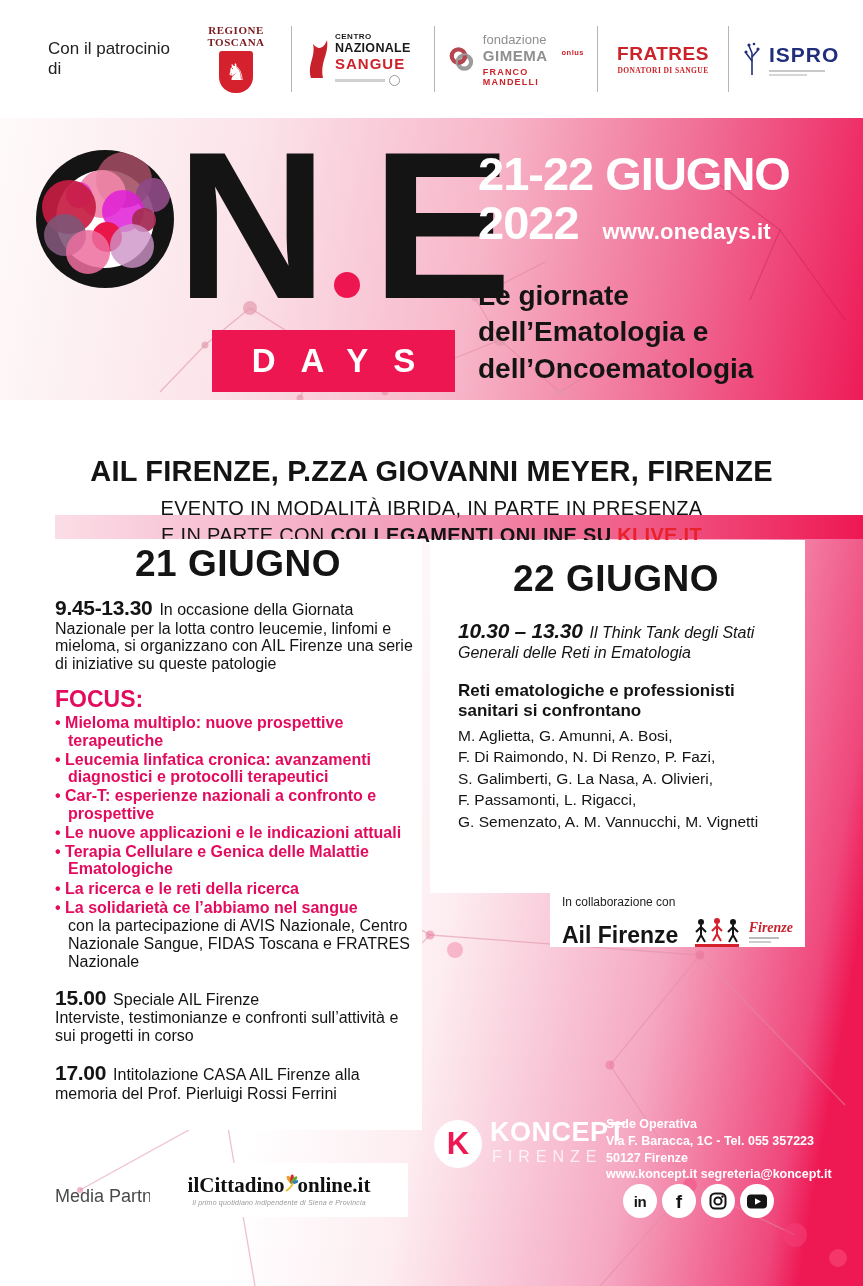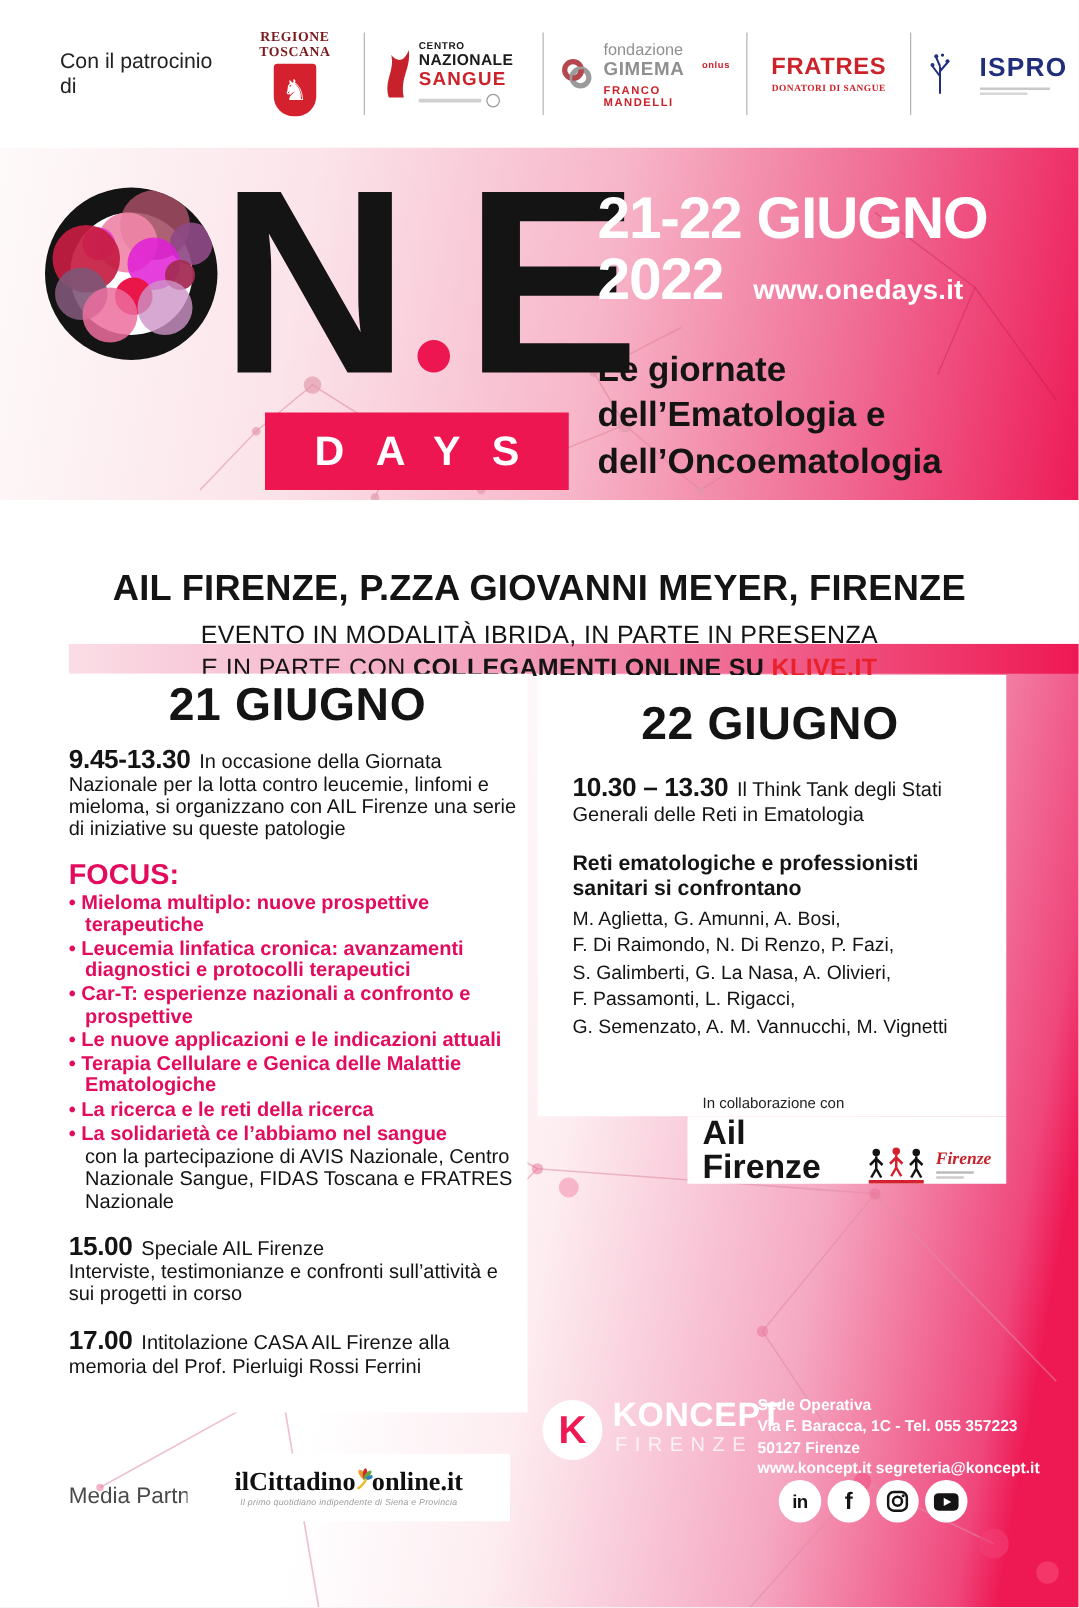--- a/index.html
+++ b/index.html
@@ -43,21 +43,21 @@
   .cns-line{width:50px;height:3px;background:#d0d0d0;}
   .cns-stamp{width:9px;height:9px;border:1px solid #9a9a9a;border-radius:50%;}
   .logo-gimema{display:flex;align-items:center;gap:8px;width:136px;}
   .gim-l1{font-size:13px;color:#8f8f8f;}
   .gim-l2{font-size:15px;font-weight:700;color:#8f8f8f;letter-spacing:.5px;}
   .gim-sup{font-size:7.5px;color:var(--logo_red,#cc2229);vertical-align:super;margin-left:14px;}
   .gim-l3{font-size:9px;font-weight:800;color:var(--logo_red,#cc2229);letter-spacing:1.2px;margin-top:3px;}
   .logo-fratres{width:104px;text-align:center;}
   .fra-name{font-size:19px;font-weight:800;color:var(--logo_red,#cc2229);letter-spacing:.5px;}
   .fra-tag{font-family:"Liberation Serif","DejaVu Serif",serif;font-size:7.5px;font-weight:700;color:var(--logo_red,#cc2229);letter-spacing:.4px;margin-top:1px;}
-  .logo-ispro{display:flex;align-items:center;gap:7px;width:112px;justify-content:space-between;}
+  .logo-ispro{display:flex;align-items:center;gap:7px;width:112px;}
   .isp-name{font-size:21px;font-weight:800;color:var(--navy,#202e7c);letter-spacing:1px;}
   .isp-line1{width:56px;height:2px;background:#c9c9c9;margin-top:3px;}
   .isp-line2{width:38px;height:2px;background:#d6d6d6;margin-top:2px;}
 
   
   .one-o{position:absolute;left:36px;top:150px;width:138px;height:138px;background:#141414;border-radius:50%;overflow:hidden;z-index:3;}
   .one-o .inner{position:absolute;left:20px;top:20px;width:98px;height:98px;background:#fff;border-radius:50%;}
   .one-o .dot{position:absolute;border-radius:50%;}
   .d1{left:60px;top:2px;width:56px;height:56px;background:#a04b61;opacity:.88;}
   .d2{left:42px;top:20px;width:48px;height:48px;background:#ef85a8;opacity:.92;}
@@ -96,28 +96,28 @@
   .time-lg{font-size:21px;font-weight:800;letter-spacing:-.3px;margin-right:7px;}
   .focus-h{margin-top:15px;font-size:23px;font-weight:800;color:var(--focus,#e30b5d);line-height:1;}
   ul.focus{margin:3px 0 0;padding:0;list-style:none;font-size:16px;font-weight:700;color:var(--focus,#e30b5d);line-height:1.08;}
   ul.focus li{padding-left:13px;text-indent:-13px;margin-top:2px;}
   ul.focus li::before{content:"• ";}
   .focus-note{padding-left:13px;font-size:16px;line-height:1.12;margin-top:1px;}
   .slot{margin-top:15px;font-size:16px;line-height:1.12;}
 
   .day2-inner{position:absolute;left:458px;top:560px;width:330px;z-index:3;color:#141414;}
   .d2-title{font-size:37px;font-weight:800;text-align:center;letter-spacing:.5px;line-height:1;margin-right:14px;}
-  .d2-p{margin-top:22px;font-size:16px;line-height:1.18;}
+  .d2-p{margin-top:22px;font-size:16px;line-height:1.18;font-style:italic;}
   .d2-bold{margin-top:18px;font-size:17px;font-weight:800;line-height:1.22;width:320px;}
   .speakers{margin-top:3px;font-size:15.5px;line-height:1.38;}
   .speakers div{white-space:nowrap;}
 
   
   .collab-label{font-size:12px;color:#222;}
-  .collab-name{font-size:27px;font-weight:800;color:#141414;margin-top:4px;line-height:1;}
+  .collab-name{font-size:23px;font-weight:800;color:#141414;margin-top:15px;line-height:1;}
   .ail{display:flex;align-items:center;gap:6px;margin-left:auto;}
   .ail-right{display:flex;flex-direction:column;}
   .ail-city{font-family:"Liberation Serif","DejaVu Serif",serif;font-style:italic;font-weight:700;font-size:14px;color:#c7222b;line-height:1;}
   .ail-bar{width:30px;height:2px;background:#bbb;margin-top:2px;}
   .ail-bar2{width:22px;height:2px;background:#ccc;margin-top:2px;}
 
   
   .k-circle{position:absolute;left:434px;top:1120px;width:48px;height:48px;background:#fff;border-radius:50%;z-index:3;
     display:flex;align-items:center;justify-content:center;font-size:31px;font-weight:800;color:var(--accent,#ee1853);}
   .k-name{position:absolute;left:490px;top:1117px;z-index:3;font-size:27px;font-weight:800;color:#fff;letter-spacing:.5px;}

